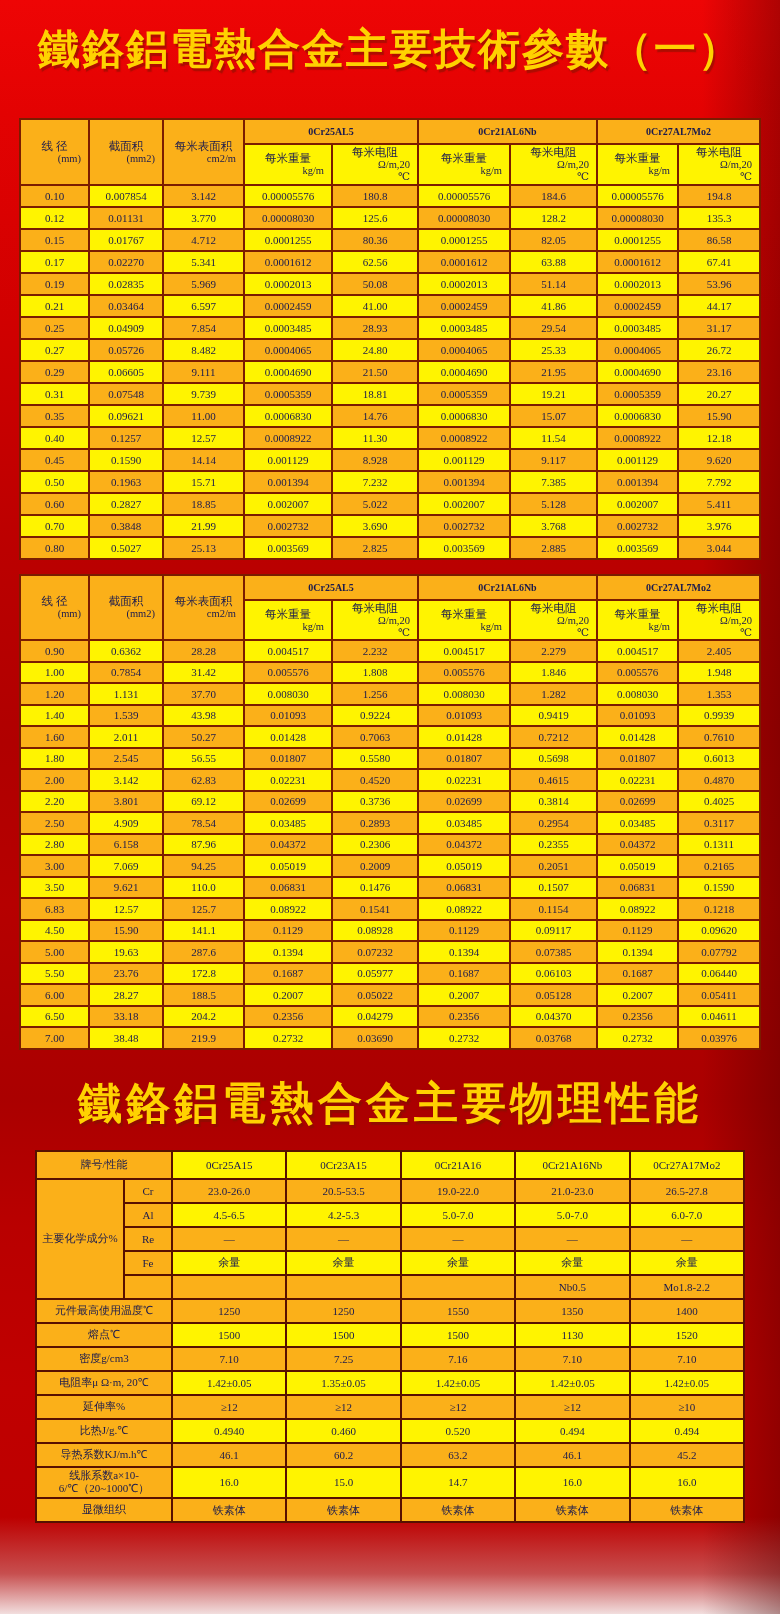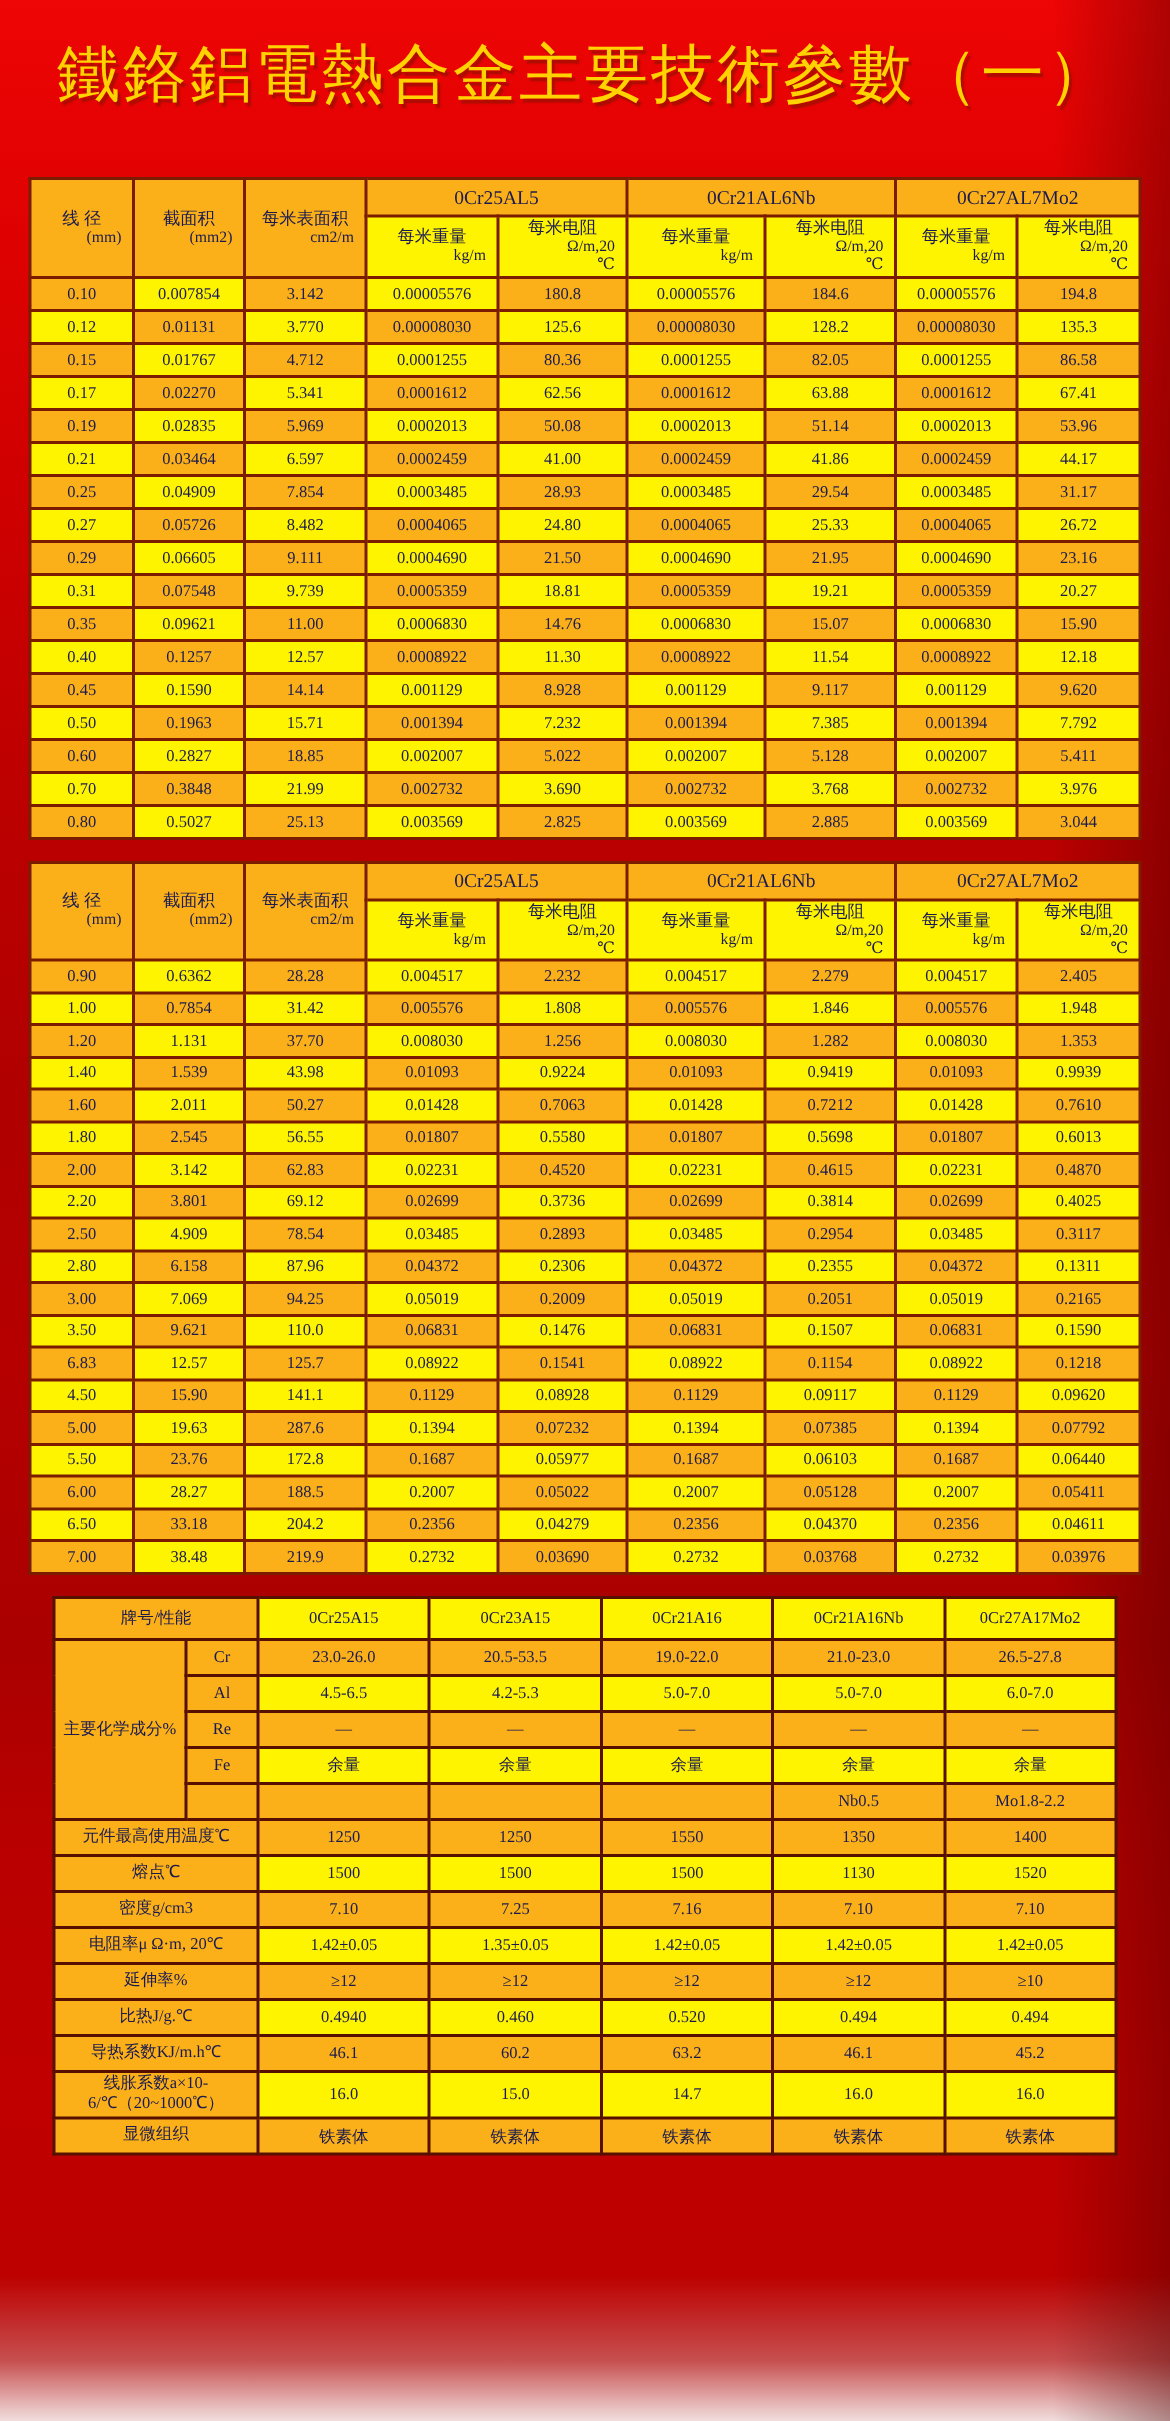--- a/index.html
+++ b/index.html
@@ -7,40 +7,40 @@
   .page{
     width:780px;height:1614px;overflow:hidden;position:relative;
     background:
       linear-gradient(90deg, rgba(0,0,0,0) 90%, rgba(70,0,0,.38) 100%),
       linear-gradient(180deg,
         #ee0505 0%, #e30202 7%, #d00000 20%, #bb0000 34%,
         #b00000 46%, #b60000 56%, #aa0000 68%, #b90000 76%,
         #c00000 86%, #bd0000 94%, #c74f4f 97.5%, #f2dede 100%);
   }
   .title{
-    text-align:center;color:#ffd200;font-weight:normal;
+    text-align:center;color:#ffd200;font-weight:bold;
     font-family:"DejaVu Serif","Liberation Serif",serif;
     text-shadow:2px 3px 1px rgba(125,20,0,.55);
     margin:0;white-space:nowrap;
   }
   .title.t-params{font-size:42px;letter-spacing:2px;line-height:1.5;}
   .title.t-phys{font-size:44px;letter-spacing:4px;line-height:1.5;}
   #title-1{padding-top:17px;}
   #title-2{margin-top:36px;}
   #title-3{margin-top:20px;}
 
   table{border-collapse:collapse;table-layout:fixed;margin:0 auto;color:#1a1a4e;}
   .t12{width:740px;}
   .t12 th,.t12 td{border:2px solid #7b1c00;text-align:center;vertical-align:middle;padding:0;}
   .t12{margin-top:38px;}
   #table-2{margin-top:14px;}
   .t12 td{font-size:11px;}
   #table-1 td{height:20px;}
   #table-2 td{height:19.5px;}
-  .band{font-size:13px;height:23px;font-weight:normal;}
+  .band{font-size:10px;height:23px;font-weight:bold;}
   .hcell{font-weight:normal;}
   .hl{text-align:center;font-size:11.5px;line-height:1.25;}
   .hu{text-align:right;padding-right:7px;font-size:10.5px;line-height:1.15;white-space:pre-line;}
   .amber{background:#fbb019;}
   .yellow{background:#fff400;}
 
   .t3{width:710px;margin-top:14px;}
   .t3 th,.t3 td{border:2px solid #571000;text-align:center;vertical-align:middle;padding:1px 2px;font-weight:normal;font-size:11px;}
   .t3 td,.t3 th{height:20px;}
   .t3 thead th{height:24px;margin-left:19px;}
@@ -572,20 +572,21 @@
           <td class="yellow">0.2732</td>
           <td class="amber">0.03690</td>
           <td class="yellow">0.2732</td>
           <td class="amber">0.03768</td>
           <td class="yellow">0.2732</td>
           <td class="amber">0.03976</td>
         </tr>
       </tbody>
   </table>
 
+  <h1 id="title-3" class="title t-phys">鐵鉻鋁電熱合金主要物理性能</h1>
 
   <table class="t3">
     <colgroup>
       <col style="width:88px">
         <col style="width:48px">
       <col>
         <col>
         <col>
         <col>
         <col>

